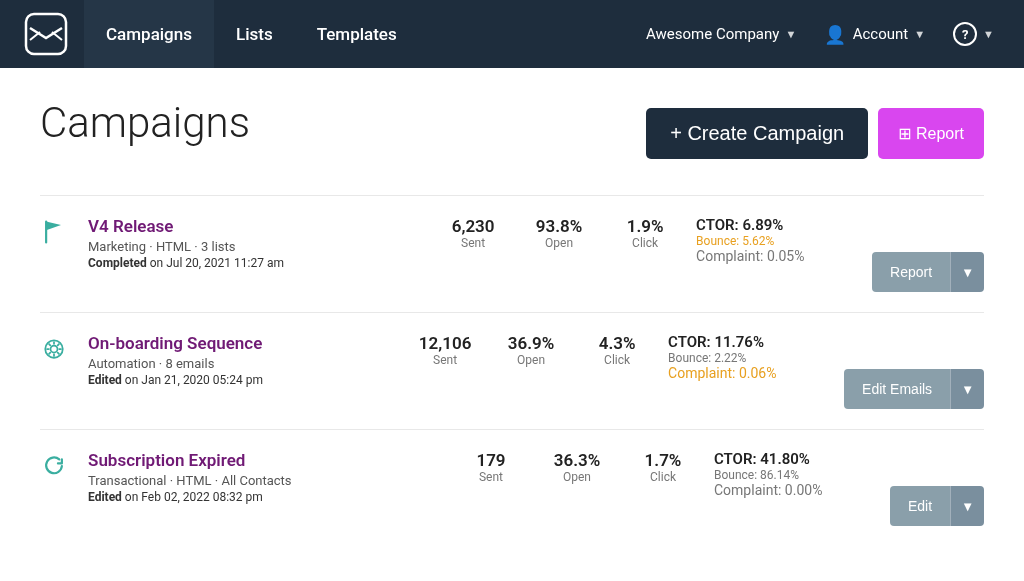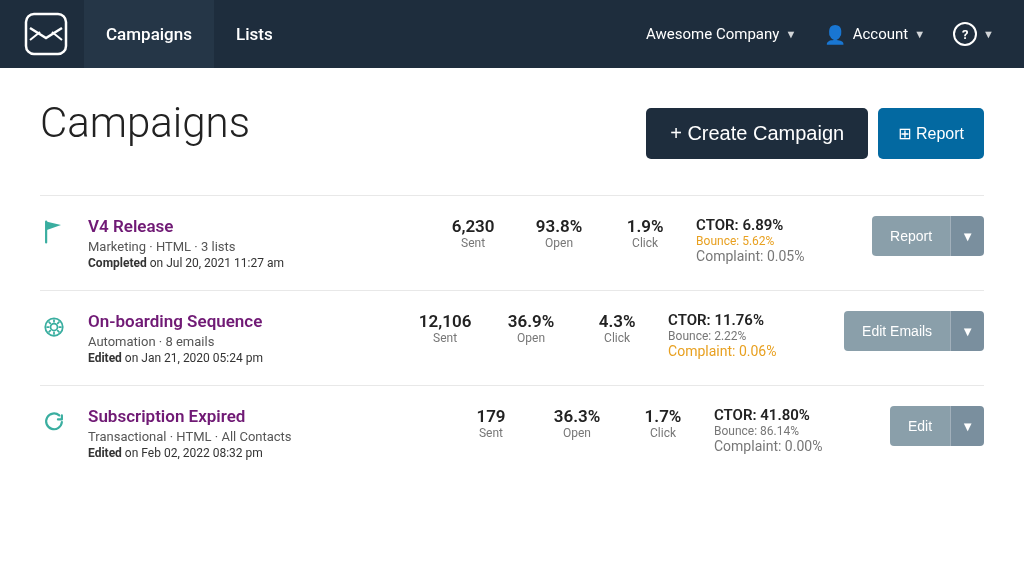--- a/index.html
+++ b/index.html
@@ -79,21 +79,21 @@
       padding: 14px 24px;
       font-size: 20px;
       font-weight: 500;
       border-radius: 5px;
       cursor: pointer;
       display: flex;
       align-items: center;
       gap: 8px;
     }
     .btn-report-header {
-      background: #0369a1;
+      background: #d946ef;
       color: #fff;
       border: none;
       padding: 14px 20px;
       font-size: 16px;
       font-weight: 500;
       border-radius: 5px;
       cursor: pointer;
       display: flex;
       align-items: center;
       gap: 8px;
@@ -165,20 +165,21 @@
     .complaint-line {
       font-size: 14px;
       color: #777;
     }
     .complaint-line.warning { color: #e8a020; }
 
     .action-btn-group {
       display: flex;
       align-items: flex-end;
       flex-shrink: 0;
+      margin-top: 36px;
     }
     .btn-action {
       background: #8a9faa;
       color: #fff;
       border: none;
       padding: 10px 18px;
       font-size: 14px;
       font-weight: 500;
       border-radius: 4px 0 0 4px;
       cursor: pointer;
@@ -203,20 +204,21 @@
   <div class="nav-logo">
     <svg viewBox="0 0 44 44" fill="none" xmlns="http://www.w3.org/2000/svg">
       <rect x="2" y="2" width="40" height="40" rx="8" stroke="white" stroke-width="2.5" fill="none"></rect>
       <path d="M6 16 L22 26 L38 16" stroke="white" stroke-width="2.5" fill="none"></path>
       <path d="M6 28 L16 20" stroke="white" stroke-width="2" fill="none"></path>
       <path d="M38 28 L28 20" stroke="white" stroke-width="2" fill="none"></path>
     </svg>
   </div>
   <div class="nav-item active">Campaigns</div>
   <div class="nav-item">Lists</div>
+  <div class="nav-item">Templates</div>
   <div class="nav-spacer"></div>
   <div class="nav-dropdown">
     <span>Awesome Company</span>
     <span class="caret">▼</span>
   </div>
   <div class="nav-dropdown">
     <span style="font-size:18px;">👤</span>
     <span>Account</span>
     <span class="caret">▼</span>
   </div>

